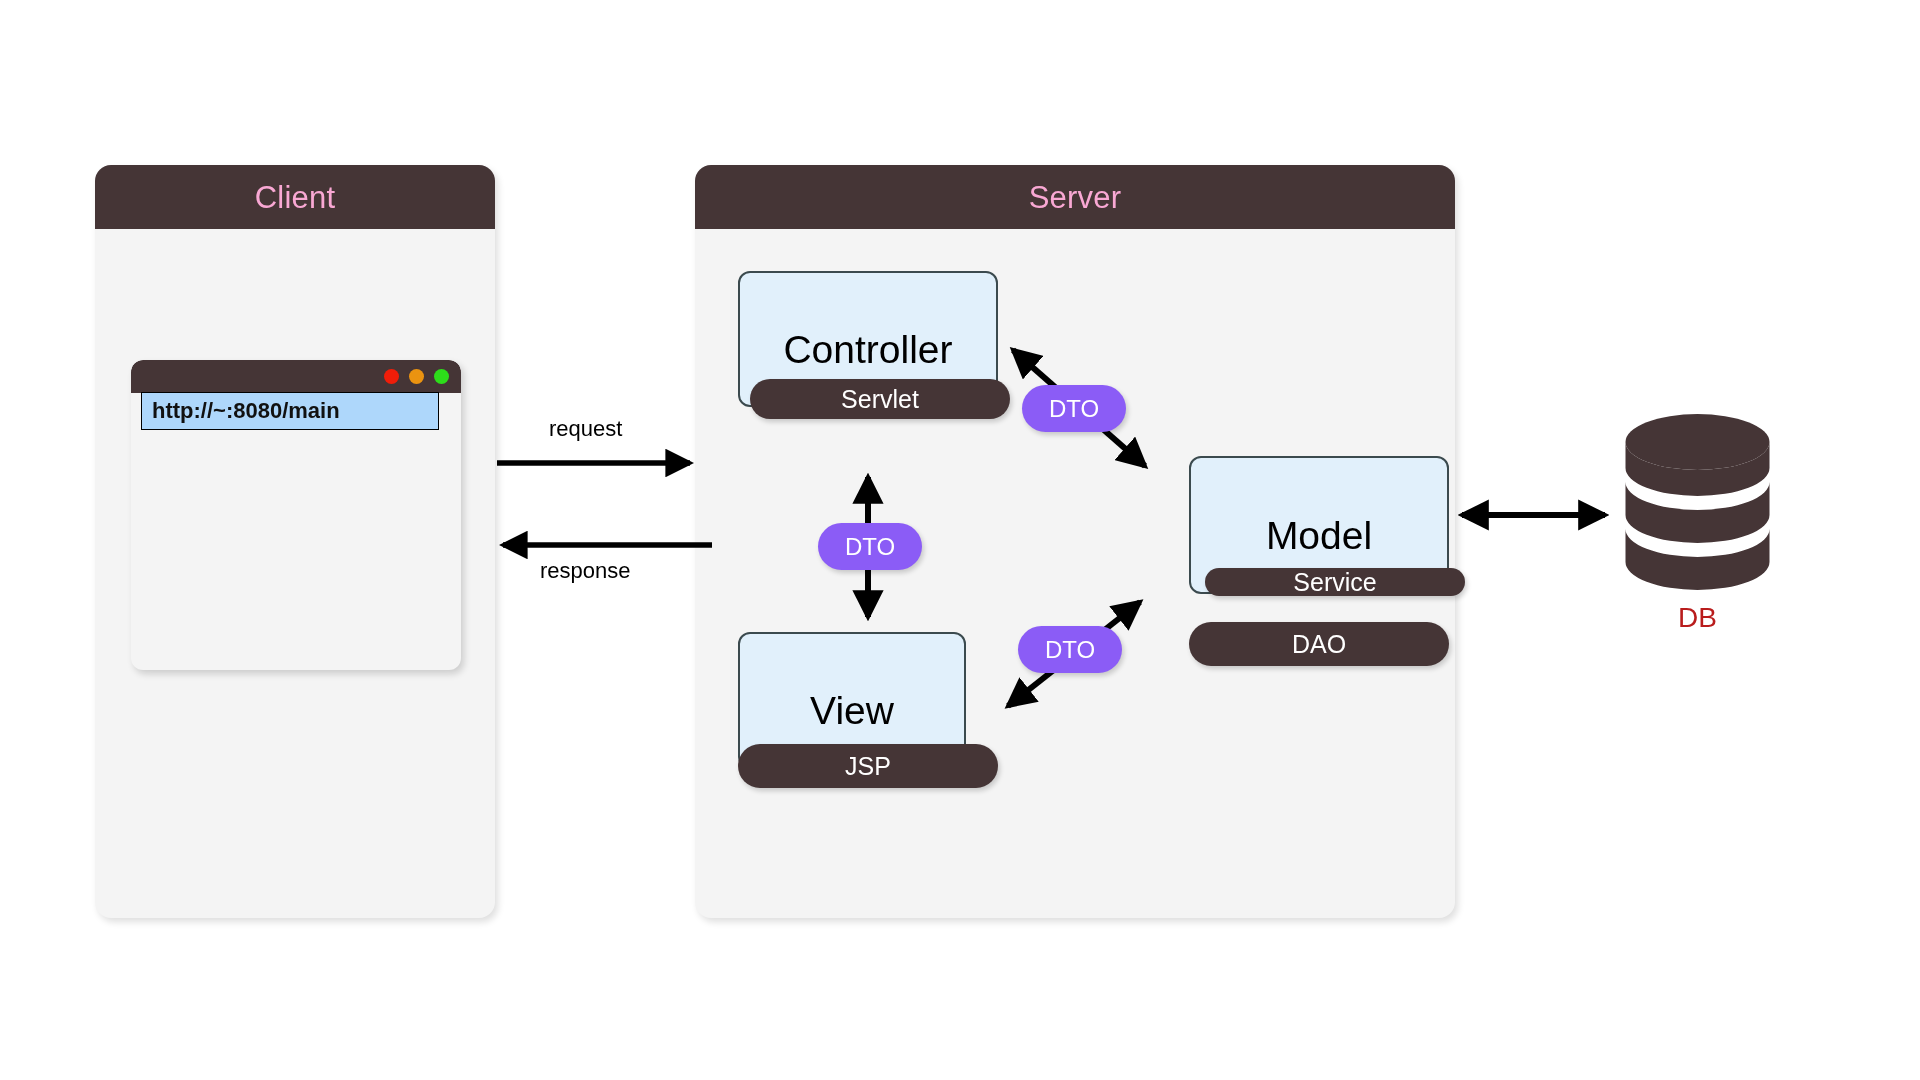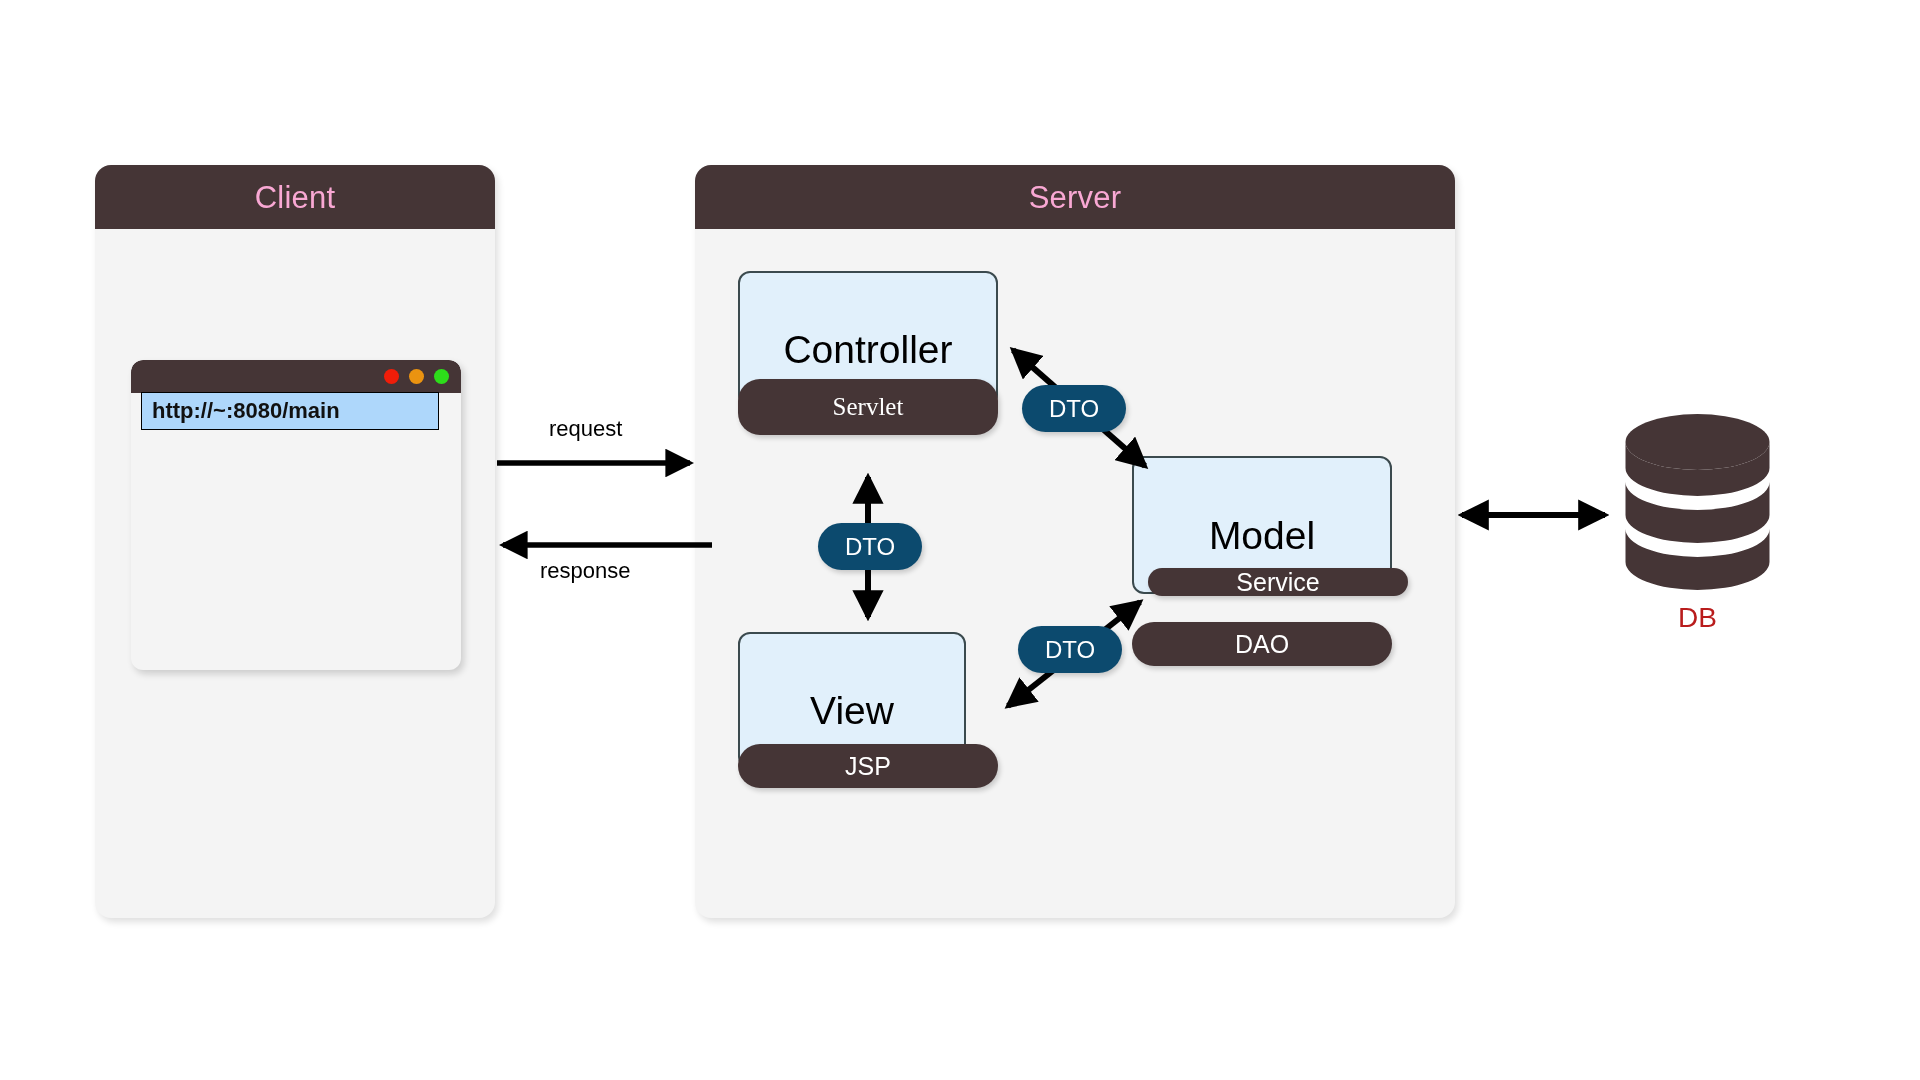--- a/index.html
+++ b/index.html
@@ -119,21 +119,21 @@
     display: flex;
     align-items: center;
     justify-content: center;
     font-size: 25px;
     box-shadow: 2px 3px 5px rgba(0,0,0,0.18);
   }
 
   
   .dto {
     position: absolute;
-    background: #0c4a6e;
+    background: #8b5cf6;
     color: #ffffff;
     border-radius: 24px;
     display: flex;
     align-items: center;
     justify-content: center;
     font-size: 24px;
     box-shadow: 2px 3px 5px rgba(0,0,0,0.18);
     z-index: 6;
   }
 
@@ -185,31 +185,31 @@
   </div>
 
   <div class="panel" style="left:695px; top:165px; width:760px; height:753px;">
     <div class="panel-title" style="height:64px;">Server</div>
   </div>
 
   <div class="comp" style="left:738px; top:271px; width:260px; height:165px;">
     <div class="comp-body" style="height:136px;">
       <span class="comp-label">Controller</span>
     </div>
-    <div class="pill" style="left:0px; top:108px; width:260px; height:56px;font-family:Liberation Serif, serif;">Servlet</div>
+    <div class="pill" style="left:12px; top:108px; width:260px; height:40px;">Servlet</div>
   </div>
 
   <div class="comp" style="left:738px; top:632px; width:228px; height:168px;">
     <div class="comp-body" style="height:137px;">
       <span class="comp-label">View</span>
     </div>
     <div class="pill" style="left:0px; top:112px; width:260px; height:44px;">JSP</div>
   </div>
 
-  <div class="comp" style="left:1132px; top:456px; width:260px; height:225px;">
+  <div class="comp" style="left:1189px; top:456px; width:260px; height:225px;">
     <div class="comp-body" style="height:138px;">
       <span class="comp-label">Model</span>
     </div>
     <div class="pill" style="left:0px; top:112px; width:260px; height:28px;margin-left:16px;">Service</div>
     <div class="pill" style="left:0px; top:166px; width:260px; height:44px;">DAO</div>
   </div>
 
   <svg class="overlay" viewBox="0 0 1920 1080">
     <defs>
       <marker id="arrowEnd" viewBox="0 0 10 10" refX="8.6" refY="5" markerWidth="5.2" markerHeight="5.2" orient="auto-start-reverse">

